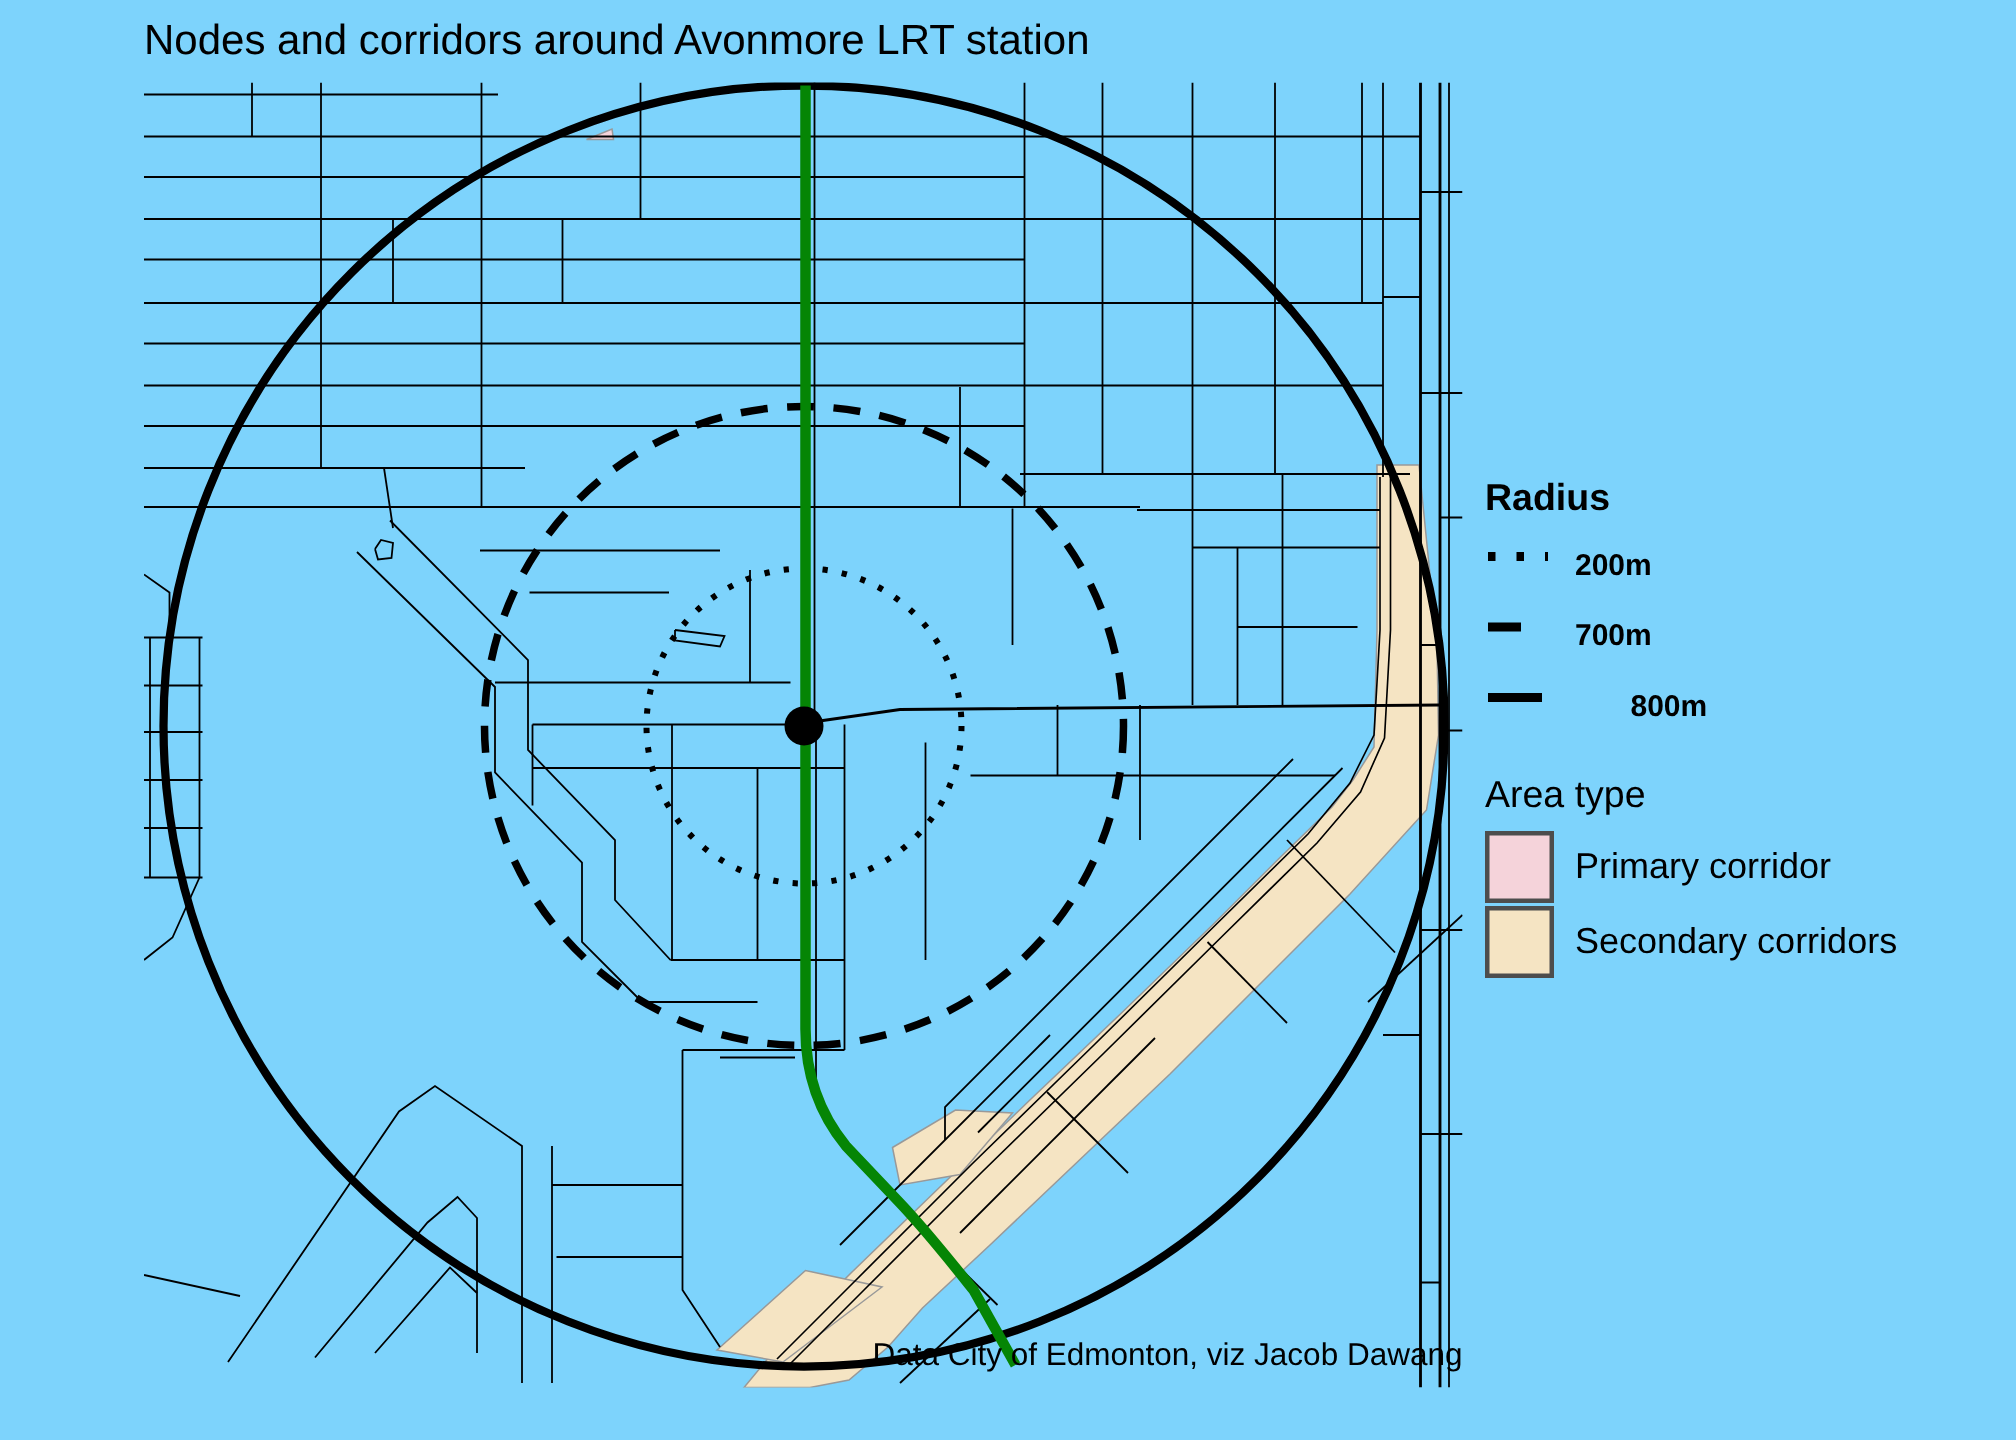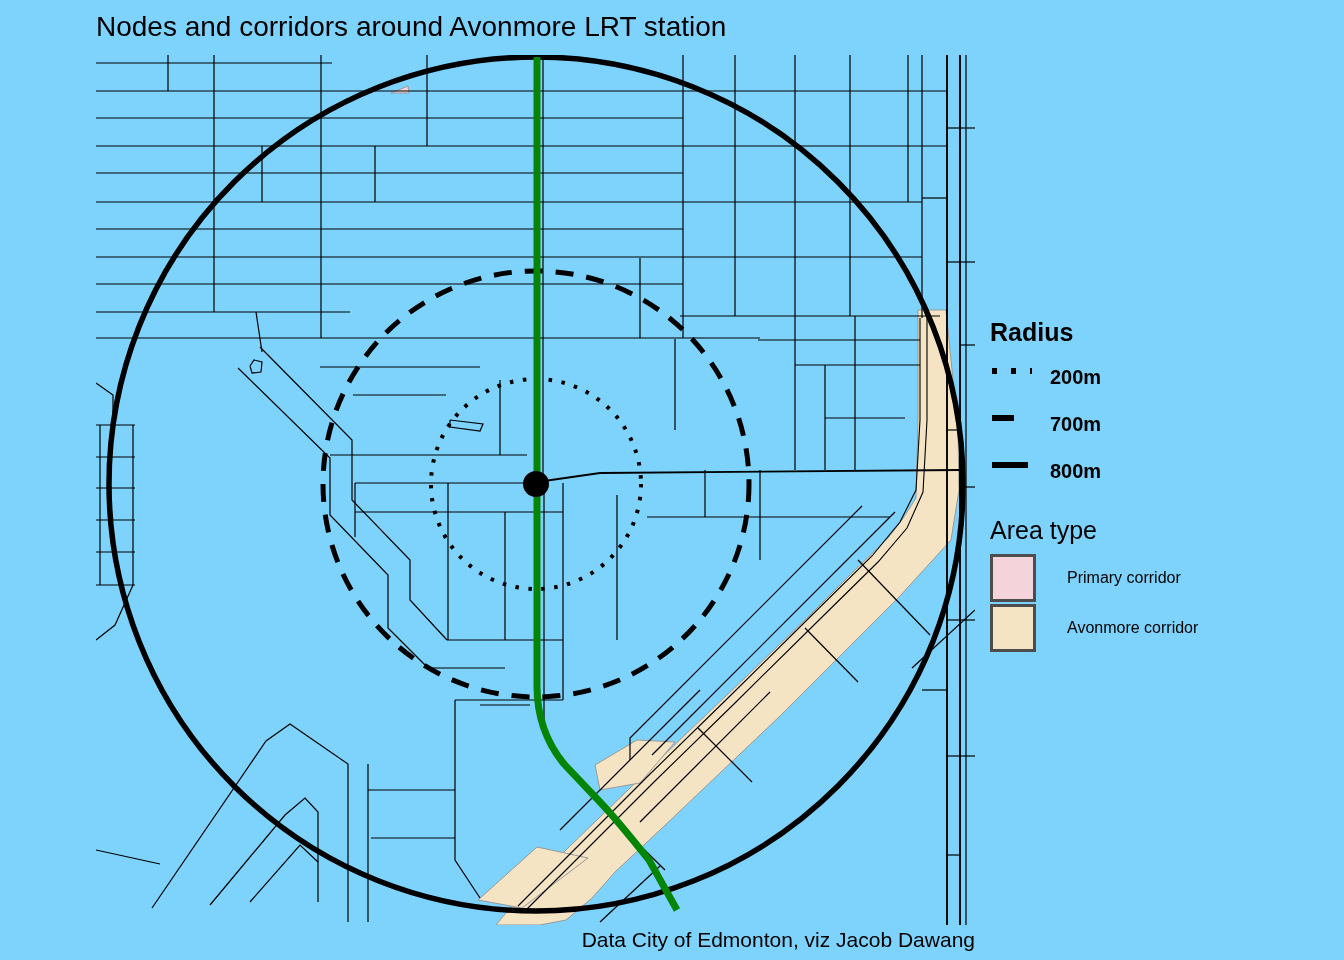--- a/index.html
+++ b/index.html
@@ -2,32 +2,32 @@
 <html><head>
 <meta charset="utf-8">
 <style>
   html,body{margin:0;padding:0;background:#ffffff;}
   body{width:1344px;height:960px;position:relative;overflow:hidden;
        font-family:"Liberation Sans","DejaVu Sans",sans-serif;color:#000;}
   #page{position:absolute;inset:0;background:#7dd3fc;}
   #title{position:absolute;left:96px;top:10px;font-size:28px;line-height:34px;
          letter-spacing:0px;white-space:nowrap;}
   #map-svg{position:absolute;left:96px;top:55px;width:879px;height:870px;}
-  #caption{position:absolute;left:96px;top:928px;width:879px;text-align:right;
+  #caption{position:absolute;left:96px;top:892px;width:879px;text-align:right;
            font-size:21px;}
   .legend{position:absolute;left:990px;width:354px;}
   .legend-title{font-size:25px;margin:0 0 6px 0;}
   #legend-radius{top:318px;font-weight:bold;}
   #legend-area{top:516px;}
   .radius-row{position:absolute;left:0;height:30px;display:flex;align-items:flex-start;}
   .radius-key{width:44px;height:10px;flex:0 0 44px;}
   .radius-label{font-size:20px;margin-left:16px;}
   .area-row{position:absolute;left:0;display:flex;align-items:center;}
   .swatch{width:46px;height:48px;flex:0 0 46px;border:3px solid #4d4d4d;box-sizing:border-box;}
-  .area-label{font-size:16px;margin-left:31px;}
+  .area-label{font-size:24px;margin-left:14px;}
 </style>
 </head>
 <body>
 
 <div id="page">
 
   <div id="title">Nodes and corridors around Avonmore LRT station</div>
 
   <svg id="map-svg" viewBox="96 55 879 870" xmlns="http://www.w3.org/2000/svg">
       <polygon points="918,310 946,310 952,370 958,430 959,490 951,540 900,596 840,656 780,716 720,773 660,830 615,872 592,898 566,920 540,925 496,925 520,896 568,848 628,790 688,732 748,675 808,617 852,573 888,538 902,520 916,498 918,420" fill="#f5e4c3" stroke="#999999" stroke-width="1"></polygon>
@@ -149,35 +149,35 @@
         <line x1="2" y1="5" x2="42" y2="5" stroke="#000" stroke-width="6" stroke-dasharray="5 14"></line>
       </svg>
       <span class="radius-label">200m</span>
     </div>
     <div class="radius-row" style="top:95px;">
       <svg class="radius-key" viewBox="0 0 44 10">
         <line x1="2" y1="5" x2="42" y2="5" stroke="#000" stroke-width="6" stroke-dasharray="22 22"></line>
       </svg>
       <span class="radius-label">700m</span>
     </div>
-    <div class="radius-row" style="top:142px;">
+    <div class="radius-row" style="top:142px;gap:37px;">
       <svg class="radius-key" viewBox="0 0 44 10">
         <line x1="2" y1="5" x2="38" y2="5" stroke="#000" stroke-width="6"></line>
       </svg>
       <span class="radius-label">800m</span>
     </div>
   </div>
 
   <div class="legend" id="legend-area">
     <div class="legend-title">Area type</div>
     <div class="area-row" style="top:38px;">
       <span class="swatch" style="background: rgb(245, 211, 218);"></span>
       <span class="area-label">Primary corridor</span>
     </div>
     <div class="area-row" style="top:88px;">
       <span class="swatch" style="background: rgb(245, 228, 195);"></span>
-      <span class="area-label">Avonmore corridor</span>
+      <span class="area-label">Secondary corridors</span>
     </div>
   </div>
 
   <div id="caption">Data City of Edmonton, viz Jacob Dawang</div>
 
 </div>
 
 </body></html>

